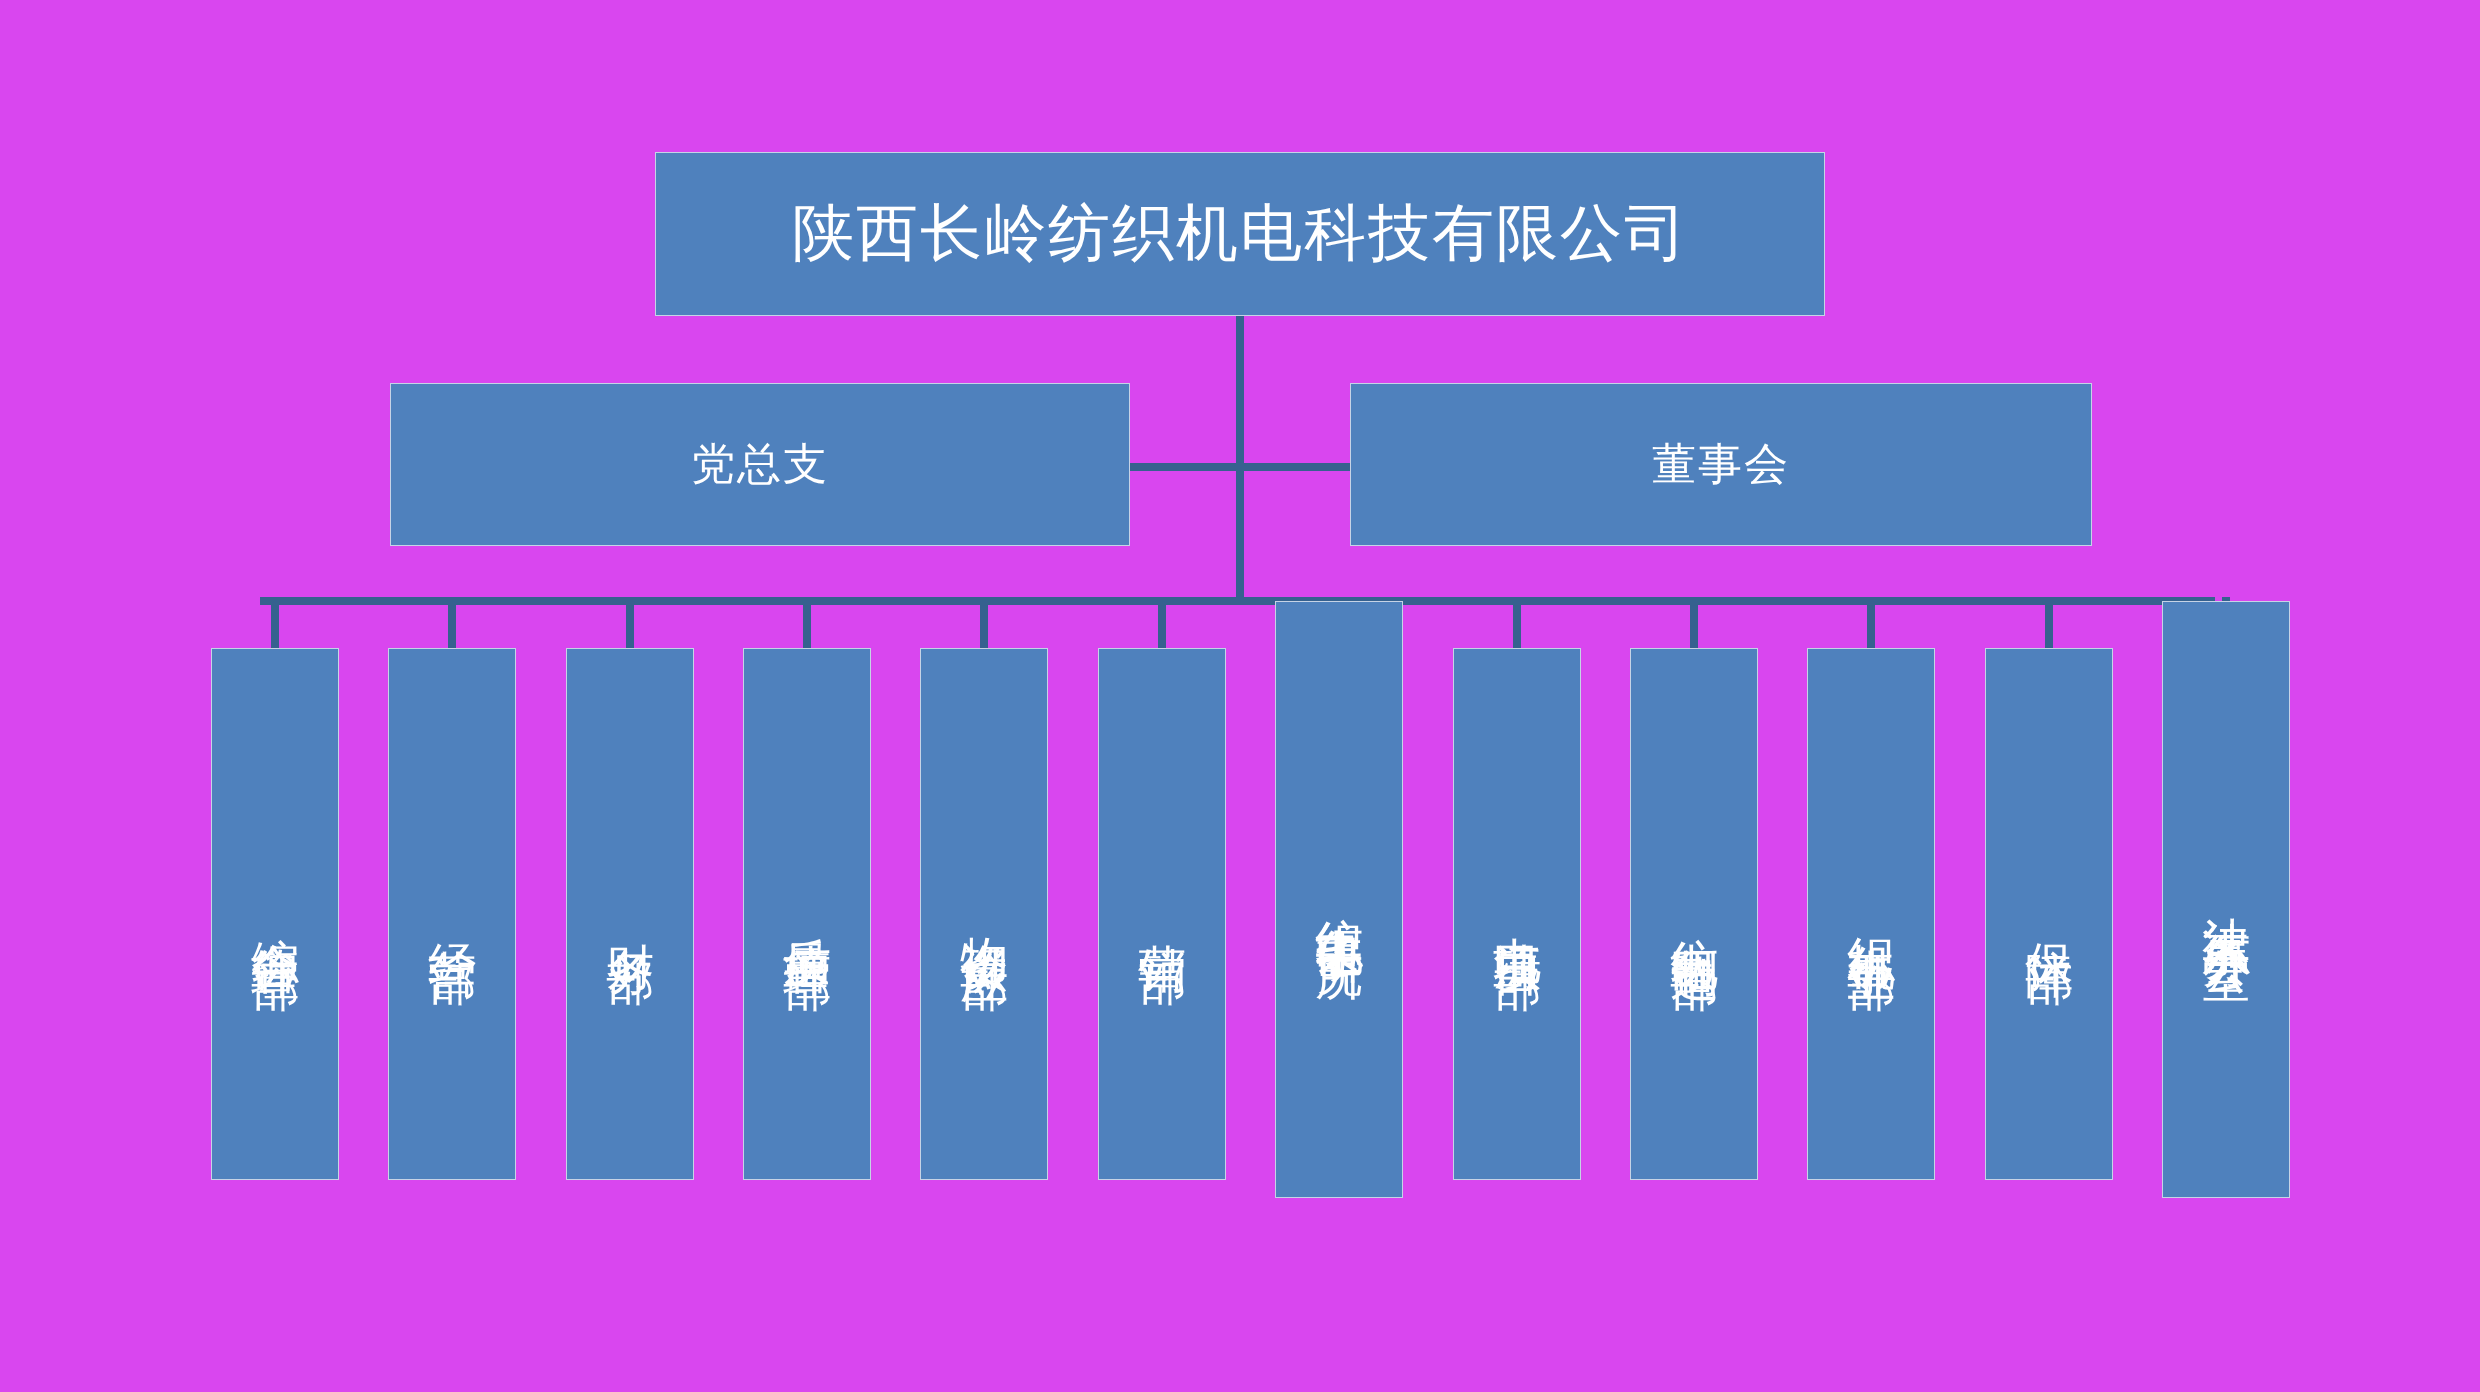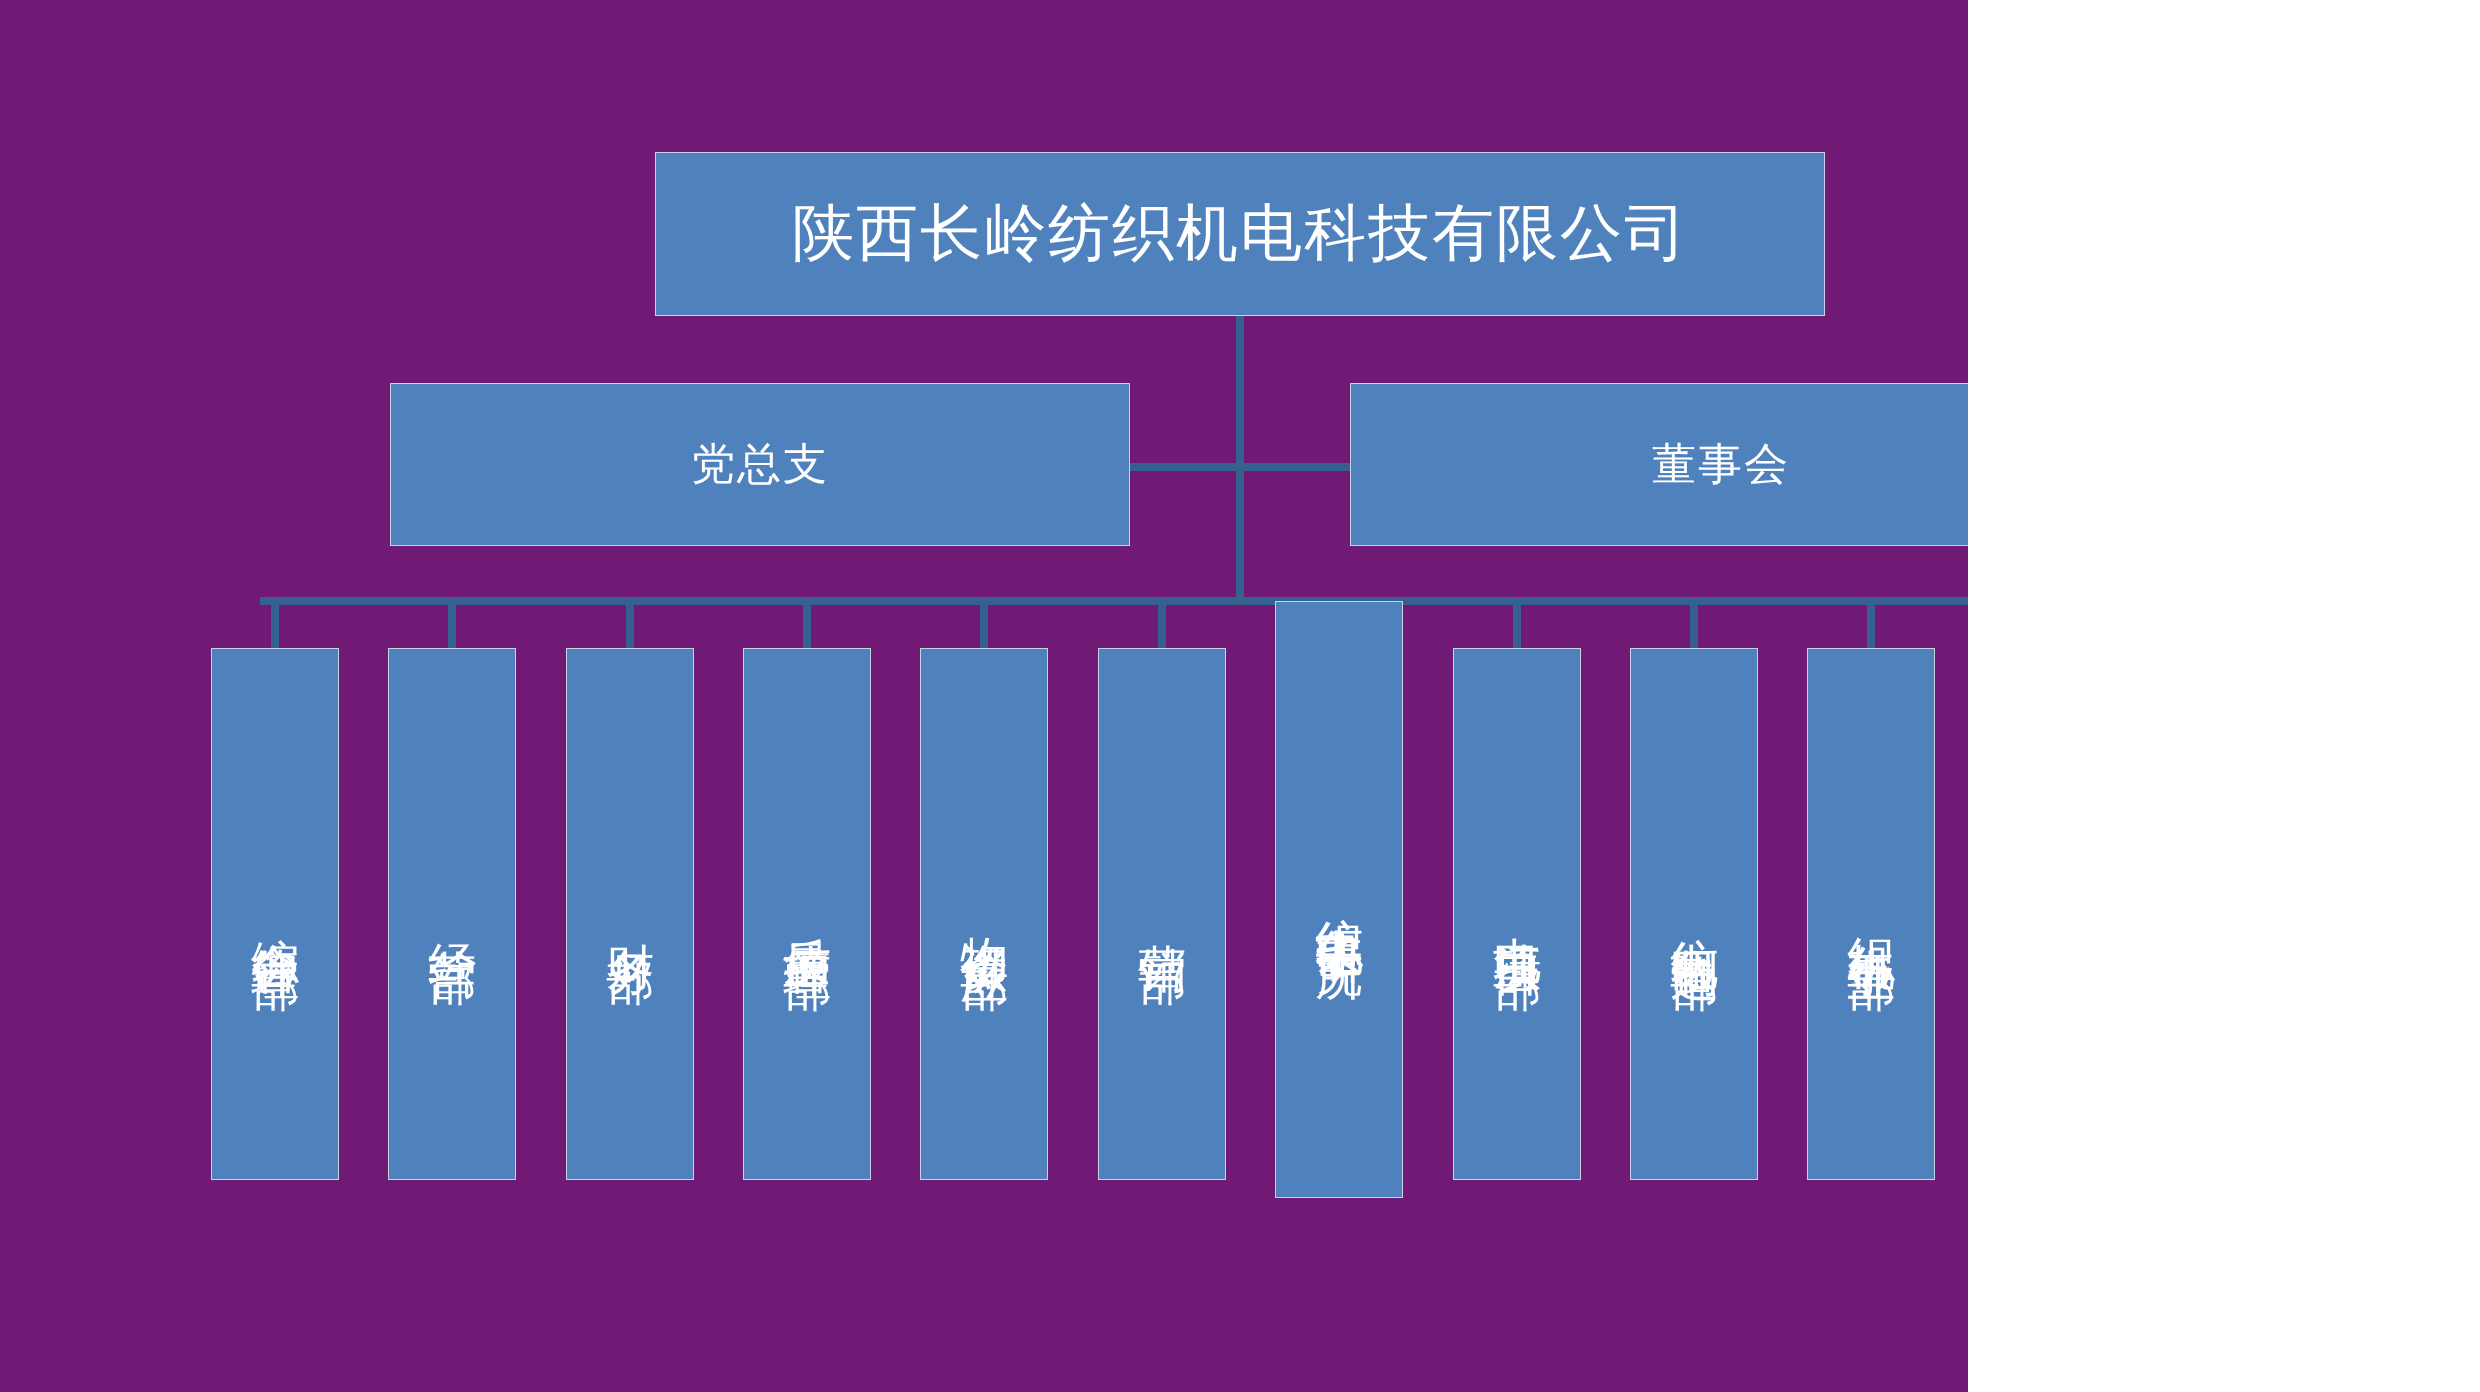--- a/index.html
+++ b/index.html
@@ -5,23 +5,23 @@
   html, body {
     margin: 0;
     padding: 0;
     background: #ffffff;
   }
   body {
     font-family: "Liberation Serif", "DejaVu Serif", serif;
   }
   #org-chart {
     position: relative;
-    width: 1968px;
+    width: 2480px;
     height: 1392px;
-    background: #701a75;
+    background: #d946ef;
     overflow: hidden;
   }
 
   
   .node {
     position: absolute;
     background: #4f81bd;
     box-sizing: border-box;
     border: 1px solid #c6d3e6;
     color: #ffffff;

